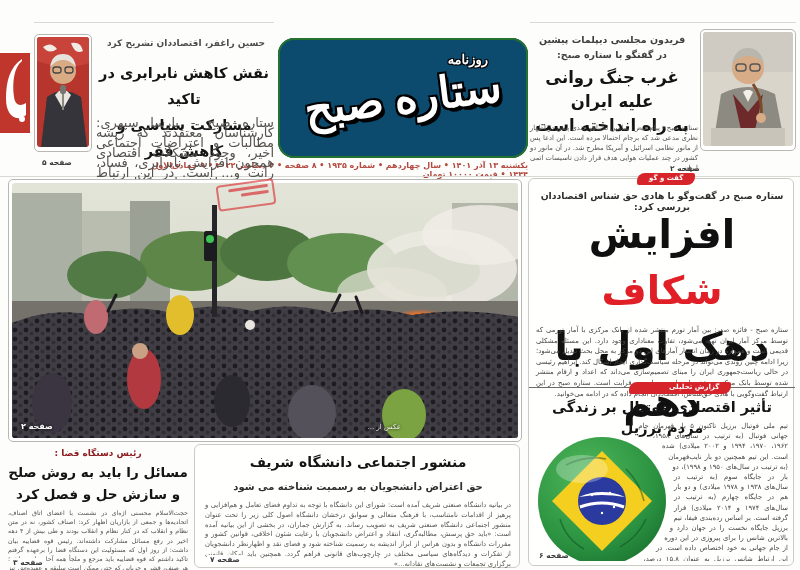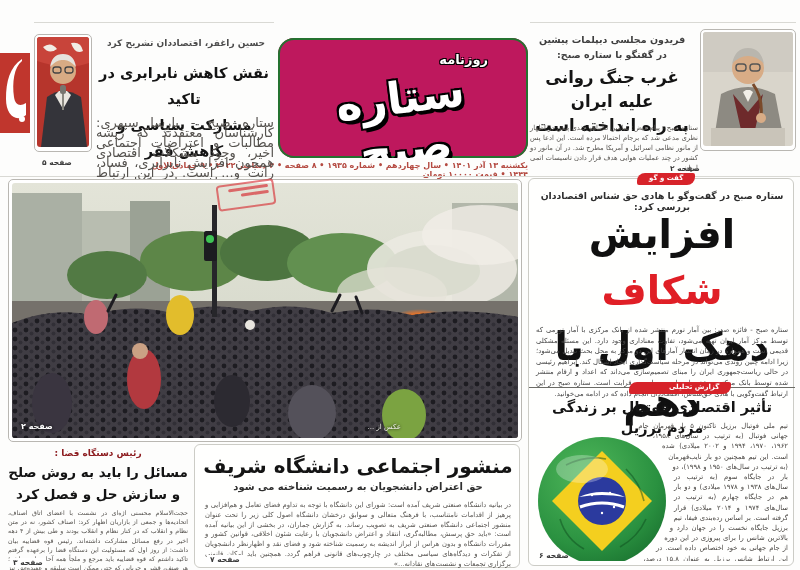--- a/index.html
+++ b/index.html
@@ -12,21 +12,21 @@
   .headline { font-weight:bold; color:#141414; line-height:1.45; }
   .body-txt { color:#55524e; text-align:justify; direction:rtl; }
   .page-ref { font-weight:bold; color:#3a3a3a; font-size:7.5px; }
   .tag-capsule { background:#d7232a; color:#fff; font-size:7px; font-weight:bold;
     padding:1px 12px 2px; border-radius:8px 2px 8px 2px; white-space:nowrap; line-height:9px; }
   .photo-frame { border:1px solid #b9b7b2; border-radius:5px; background:#fff; padding:2px; }
   .photo-frame svg { display:block; border-radius:3px; }
   .box { border:1px solid #ccccc6; border-radius:6px; background:#fffffe; }
   .overlay-head { color:#ffffff; font-weight:bold;
     text-shadow:-1.5px -1.5px 0 #111,1.5px -1.5px 0 #111,-1.5px 1.5px 0 #111,1.5px 1.5px 0 #111,0 2.5px 2px rgba(0,0,0,.8); }
-  .logo-block { background:#be185d; border-radius:16px; box-shadow:inset 0 0 0 2px #257230; }
+  .logo-block { background:#0c4a6e; border-radius:16px; box-shadow:inset 0 0 0 2px #257230;font-family:Liberation Serif, serif; }
   .logo-script { color:#fff; font-weight:bold; transform:rotate(-7deg);
     text-shadow:-2px -2px 0 #000,2px -2px 0 #000,-2px 2px 0 #000,2px 2px 0 #000,3px 4px 0 #000; }
   .logo-small { color:#fff; font-weight:bold;
     text-shadow:-1px -1px 0 #000,1px -1px 0 #000,-1px 1px 0 #000,1px 1px 0 #000; }
   .dateline { color:#b44a41; font-size:8px; font-weight:bold; direction:rtl; text-align:right; }
   .watermark { border:2px solid rgba(214,35,42,.75); border-radius:4px;
     transform:rotate(-8deg); opacity:.8; }
   .watermark .wm-stroke { background:rgba(214,35,42,.8); height:3px; border-radius:2px; margin:3px 4px; }
 </style>
 </head>
@@ -216,19 +216,19 @@
     <div class="abs kicker" style="left:0; top:2px; width:184px; font-size:9px; text-align:center; color:#8d1d20;">رئیس دستگاه قضا :</div>
     <div class="abs headline" style="left:0; top:16px; width:184px; font-size:13.5px; text-align:center; line-height:1.6;">
       <div>مسائل را باید به روش صلح</div>
       <div>و سازش حل و فصل کرد</div>
     </div>
     <div class="abs body-txt" style="left:2px; top:62px; width:180px; font-size:6.3px; line-height:9.2px;">حجت‌الاسلام محسنی اژه‌ای در نشست با اعضای اتاق اصناف، اتحادیه‌ها و جمعی از بازاریان اظهار کرد: اصناف کشور، نه در متن نظام و انقلاب که در کنار نظام و انقلاب بودند و طی بیش از ۴ دهه اخیر در رفع مسائل مشارکت داشته‌اند. رئیس قوه قضاییه بیان داشت: از روز اول که مسئولیت این دستگاه قضا را برعهده گرفتم تاکید داشتم که قوه قضاییه باید مرجع و ملجأ همه آحاد جامعه باشد؛ هر صنف، قشر و جریانی که حتی ممکن است سلیقه و عقیده‌اش نیز با ما منطبق نباشد چنانچه تظلم‌خواهی داشت، دستگاه قضایی در چارچوب قوانین...</div>
     <div class="abs page-ref" style="left:4px; top:112px; background:#fff; padding:0 3px;">صفحه ۳</div>
   </div>
 
   <div class="abs box" style="left:194px; top:444px; width:326px; height:124px;">
-    <div class="abs headline" style="left:8px; top:7px; width:310px; font-size:20px; text-align:center;">منشور اجتماعی دانشگاه شریف</div>
+    <div class="abs headline" style="left:8px; top:7px; width:310px; font-size:14px; text-align:center;">منشور اجتماعی دانشگاه شریف</div>
     <div class="abs kicker" style="left:8px; top:36px; width:310px; font-size:10px; text-align:center; color:#2f2f2f;">حق اعتراض دانشجویان به رسمیت شناخته می شود</div>
     <div class="abs body-txt" style="left:10px; top:56px; width:306px; font-size:6.8px; line-height:9.8px;">در بیانیه دانشگاه صنعتی شریف آمده است: شورای این دانشگاه با توجه به تداوم فضای تعامل و هم‌افزایی و پرهیز از اقدامات نامتناسب، با فرهنگ متعالی و سوابق درخشان دانشگاه اصول کلی زیر را تحت عنوان منشور اجتماعی دانشگاه صنعتی شریف به تصویب رساند. به گزارش جماران، در بخشی از این بیانیه آمده است: «باید حق پرسش، مطالبه‌گری، انتقاد و اعتراض دانشجویان با رعایت شئون اخلاقی، قوانین کشور و مقررات دانشگاه و بدون هراس از ابراز اندیشه به رسمیت شناخته شود و فضای نقد و اظهارنظر دانشجویان از تفکرات و دیدگاه‌های سیاسی مختلف در چارچوب‌های قانونی فراهم گردد. همچنین باید امکان قانونی برگزاری تجمعات و نشست‌های نقادانه...»</div>
     <div class="abs page-ref" style="left:12px; top:110px; background:#fff; padding:0 3px;">صفحه ۷</div>
   </div>
 
 </div>
 
 </body></html>

